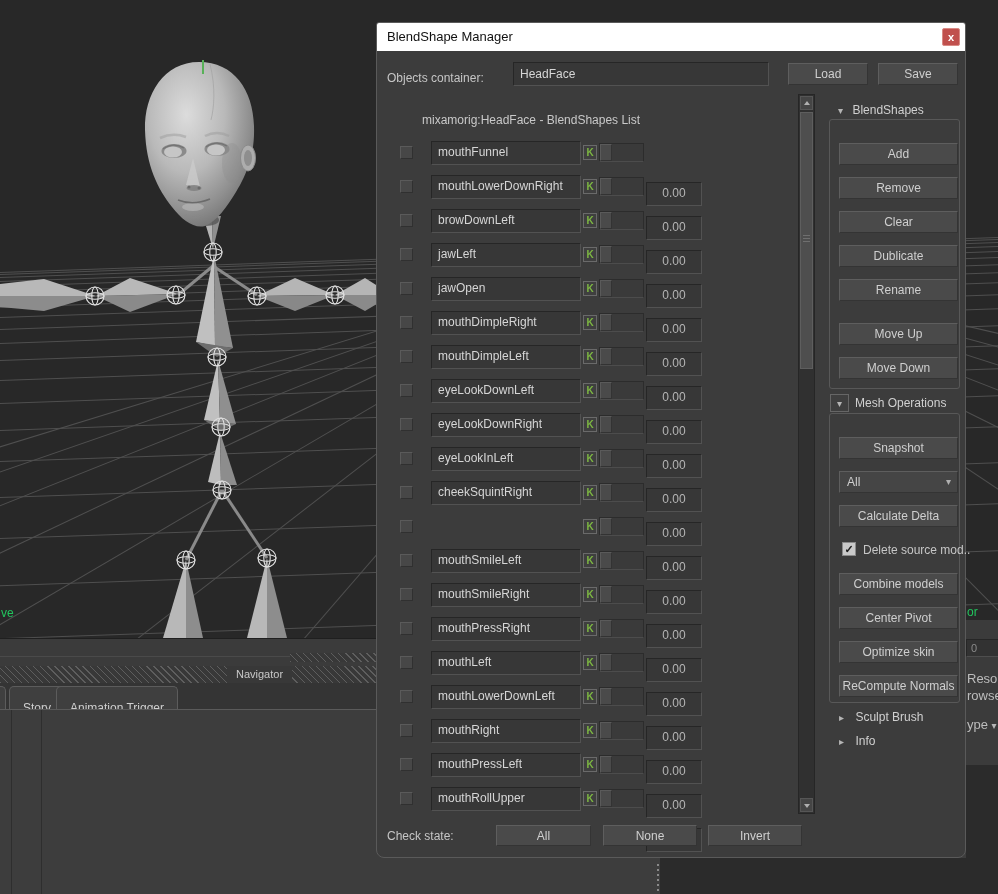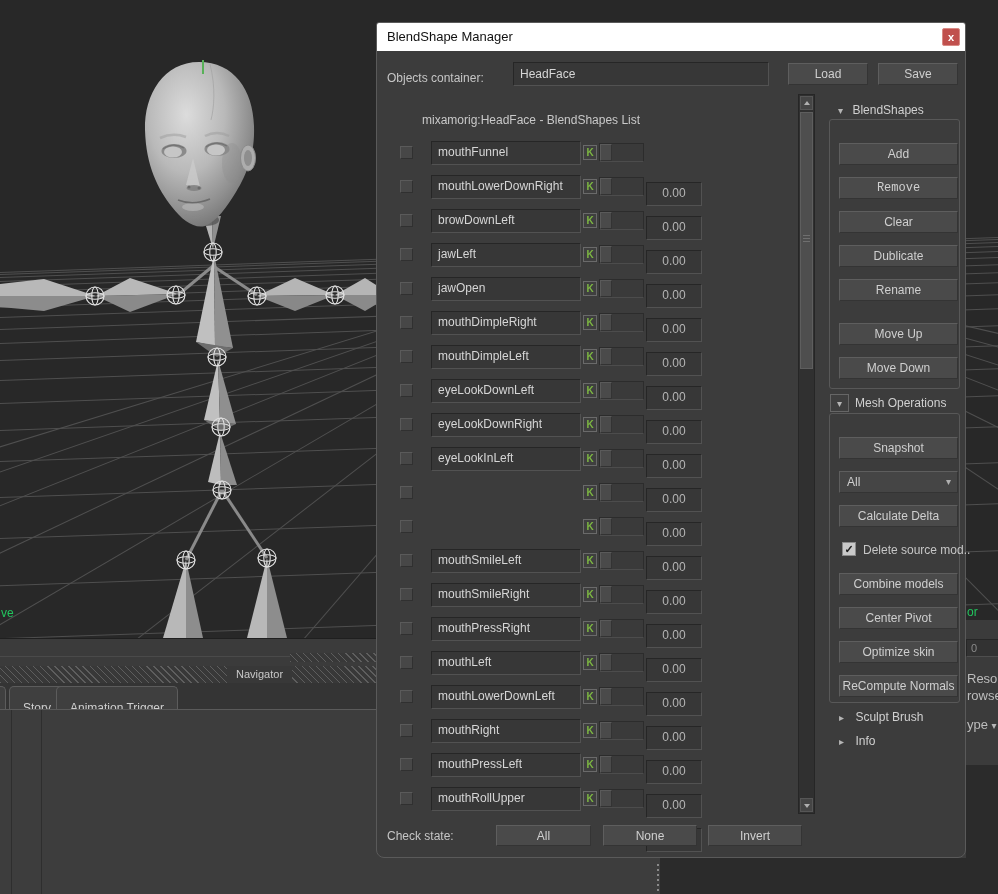--- a/index.html
+++ b/index.html
@@ -341,20 +341,21 @@
         <span class="cb"></span>
         <div class="sunken fname">eyeLookInLeft</div>
         <div class="kbtn">K</div>
         <div class="slider">
           <span class="sthumb"></span>
         </div>
         <div class="sunken fval">0.00</div>
       </div>
         <div class="row">
         <span class="cb"></span>
+        <div class="sunken fname">cheekSquintRight</div>
         <div class="kbtn">K</div>
         <div class="slider">
           <span class="sthumb"></span>
         </div>
         <div class="sunken fval">0.00</div>
       </div>
         <div class="row">
         <span class="cb"></span>
         <div class="kbtn">K</div>
         <div class="slider">
@@ -446,21 +447,21 @@
     <button class="btn" style="left:119px;top:802px;width:95px;height:21px;">All</button>
     <button class="btn" style="left:226px;top:802px;width:94px;height:21px;">None</button>
     <button class="btn" style="left:331px;top:802px;width:94px;height:21px;">Invert</button>
 
     <div class="sect-head" style="left:461px;top:80px;">
       <span class="tri">▾</span>
       <span style="margin-left:6px;">BlendShapes</span>
     </div>
     <div class="group" style="left:452px;top:96px;width:131px;height:270px;"></div>
     <button class="btn rbtn" style="top:120px;">Add</button>
-    <button class="btn rbtn" style="top:154px;font-family:Liberation Mono, monospace;">Remove</button>
+    <button class="btn rbtn" style="top:154px;">Remove</button>
     <button class="btn rbtn" style="top:188px;">Clear</button>
     <button class="btn rbtn" style="top:222px;">Dublicate</button>
     <button class="btn rbtn" style="top:256px;">Rename</button>
     <button class="btn rbtn" style="top:300px;">Move Up</button>
     <button class="btn rbtn" style="top:334px;">Move Down</button>
 
     <div class="tribox">
       <span class="tri">▾</span>
     </div>
     <div class="sect-head" style="left:478px;top:373px;">Mesh Operations</div>

